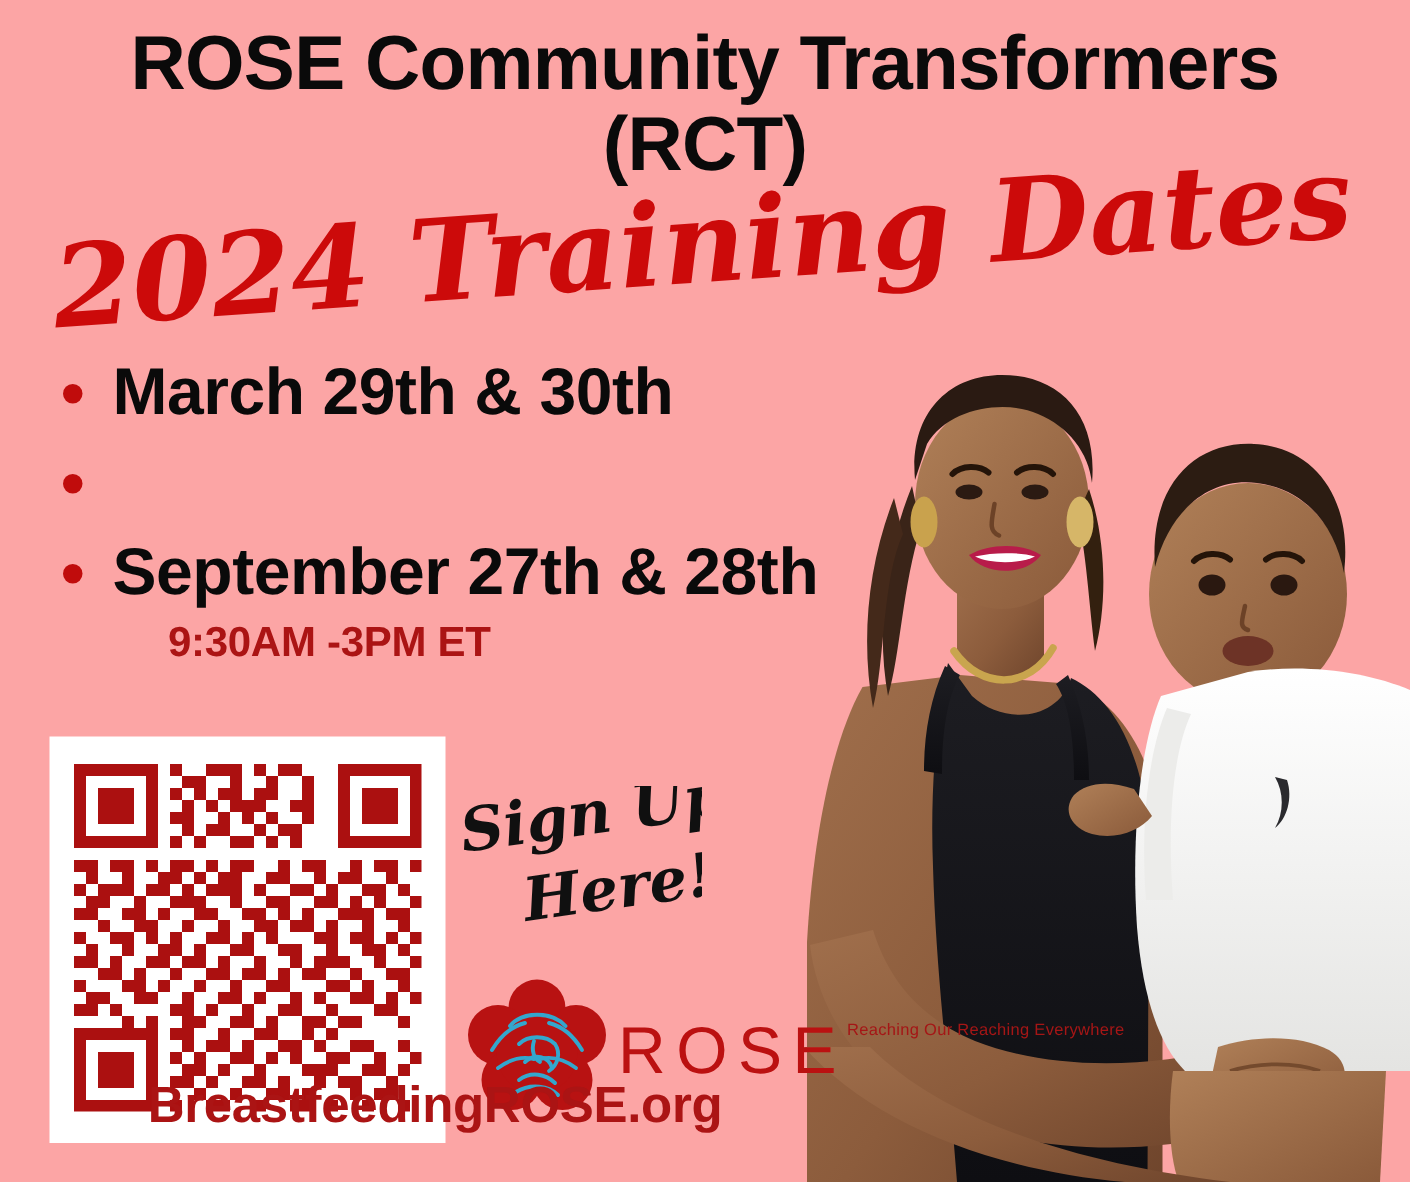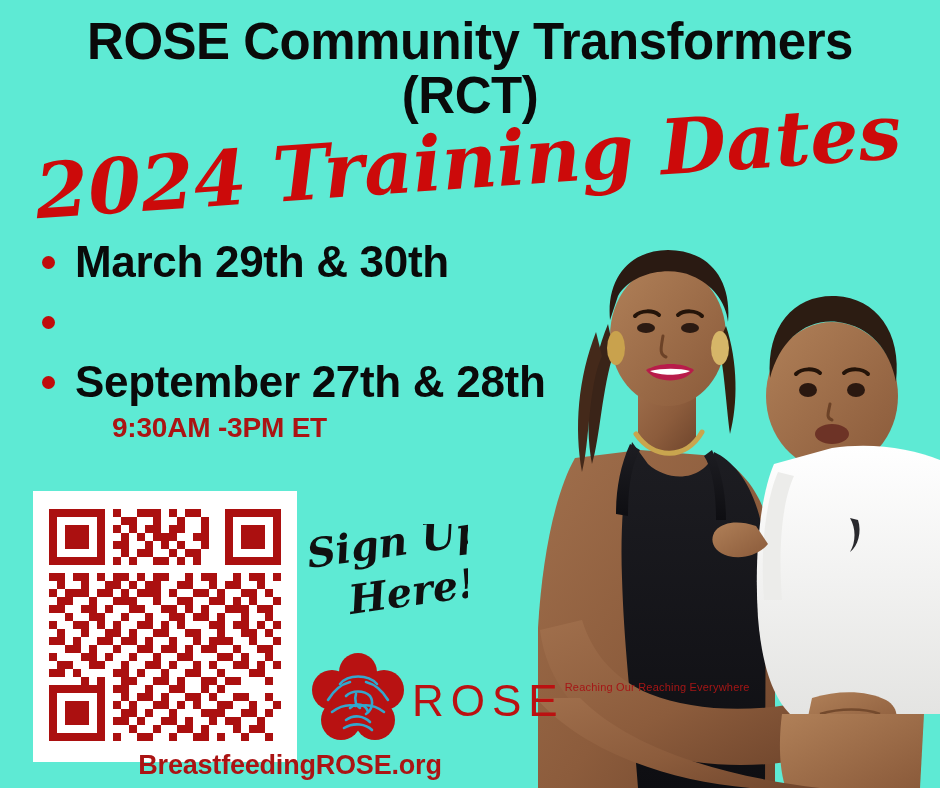--- a/index.html
+++ b/index.html
@@ -9,21 +9,21 @@
   body {
     width: 940px;
     height: 788px;
     font-family: "Liberation Sans", sans-serif;
     overflow: hidden;
   }
   #flyer {
     position: relative;
     width: 940px;
     height: 788px;
-    background: #5eead4;
+    background: #fca5a5;
     overflow: hidden;
   }
 
   
   #title-block {
     position: absolute;
     top: 16px;
     left: 0;
     width: 940px;
     text-align: center;
@@ -165,24 +165,24 @@
   #rose-tagline {
     font-size: 11px;
     color: #a51616;
     letter-spacing: 0.2px;
     margin-top: 2px;
     white-space: nowrap;
   }
   #site-url {
     position: absolute;
     left: 0;
-    top: 750px;
+    top: 718px;
     width: 580px;
     text-align: center;
-    font-size: 27px;
+    font-size: 34px;
     font-weight: bold;
     color: #ab1414;
     letter-spacing: -0.2px;
     z-index: 6;
   }
 
   
   #photo {
     position: absolute;
     right: 0;

